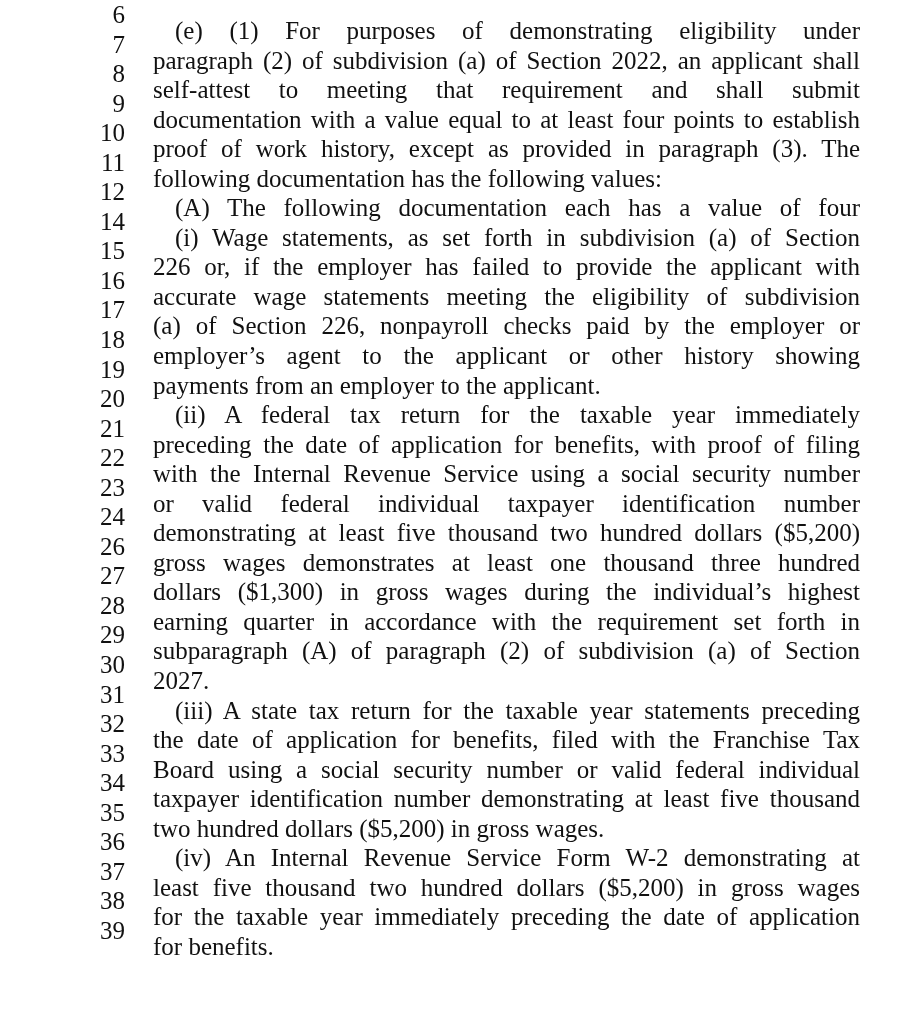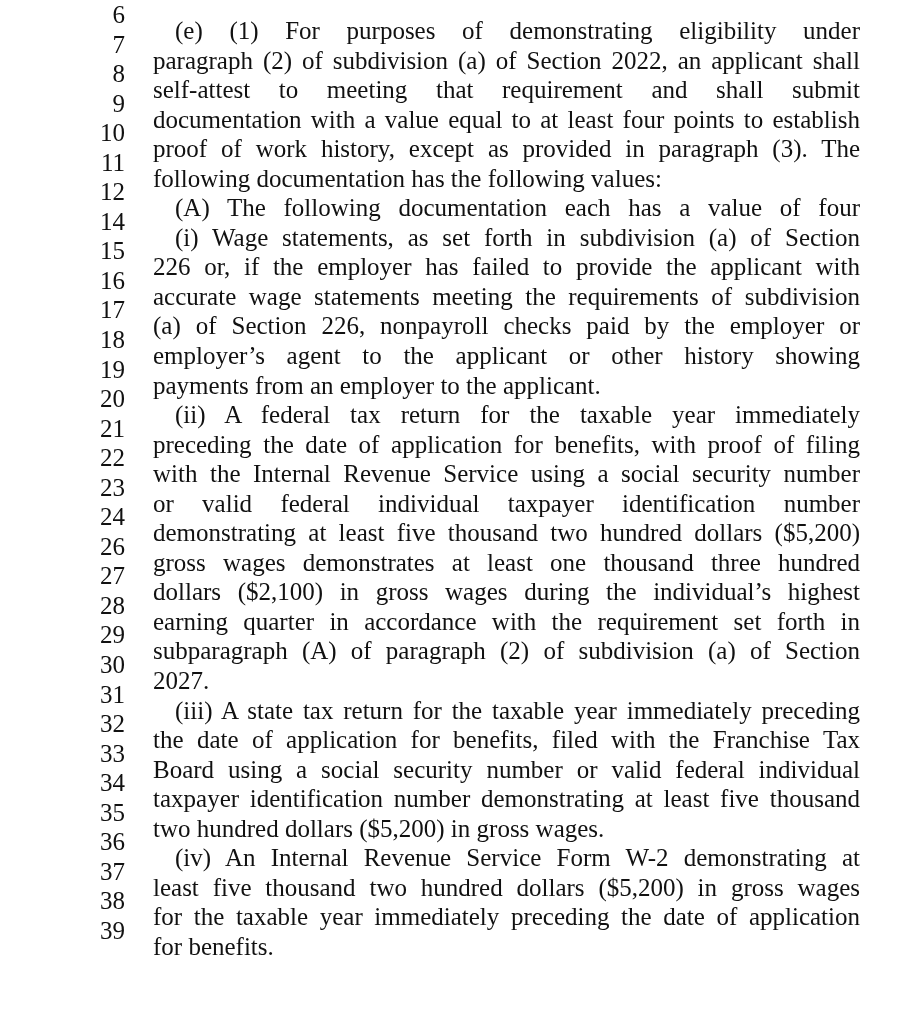--- a/index.html
+++ b/index.html
@@ -90,21 +90,21 @@
     <div class="line">
       <span class="line-number">14</span>
       <span class="line-text indent">(i) Wage statements, as set forth in subdivision (a) of Section</span>
     </div>
     <div class="line">
       <span class="line-number">15</span>
       <span class="line-text">226 or, if the employer has failed to provide the applicant with</span>
     </div>
     <div class="line">
       <span class="line-number">16</span>
-      <span class="line-text">accurate wage statements meeting the requirements of subdivision</span>
+      <span class="line-text">accurate wage statements meeting the eligibility of subdivision</span>
     </div>
     <div class="line">
       <span class="line-number">17</span>
       <span class="line-text">(a) of Section 226, nonpayroll checks paid by the employer or</span>
     </div>
     <div class="line">
       <span class="line-number">18</span>
       <span class="line-text">employer’s agent to the applicant or other history showing</span>
     </div>
     <div class="line">
@@ -130,37 +130,37 @@
     <div class="line">
       <span class="line-number">24</span>
       <span class="line-text">demonstrating at least five thousand two hundred dollars ($5,200)</span>
     </div>
     <div class="line">
       <span class="line-number">26</span>
       <span class="line-text">gross wages demonstrates at least one thousand three hundred</span>
     </div>
     <div class="line">
       <span class="line-number">27</span>
-      <span class="line-text">dollars ($2,100) in gross wages during the individual’s highest</span>
+      <span class="line-text">dollars ($1,300) in gross wages during the individual’s highest</span>
     </div>
     <div class="line">
       <span class="line-number">28</span>
       <span class="line-text">earning quarter in accordance with the requirement set forth in</span>
     </div>
     <div class="line">
       <span class="line-number">29</span>
       <span class="line-text">subparagraph (A) of paragraph (2) of subdivision (a) of Section</span>
     </div>
     <div class="line">
       <span class="line-number">30</span>
       <span class="line-text last">2027.</span>
     </div>
     <div class="line">
       <span class="line-number">31</span>
-      <span class="line-text indent">(iii) A state tax return for the taxable year immediately preceding</span>
+      <span class="line-text indent">(iii) A state tax return for the taxable year statements preceding</span>
     </div>
     <div class="line">
       <span class="line-number">32</span>
       <span class="line-text">the date of application for benefits, filed with the Franchise Tax</span>
     </div>
     <div class="line">
       <span class="line-number">33</span>
       <span class="line-text">Board using a social security number or valid federal individual</span>
     </div>
     <div class="line">

